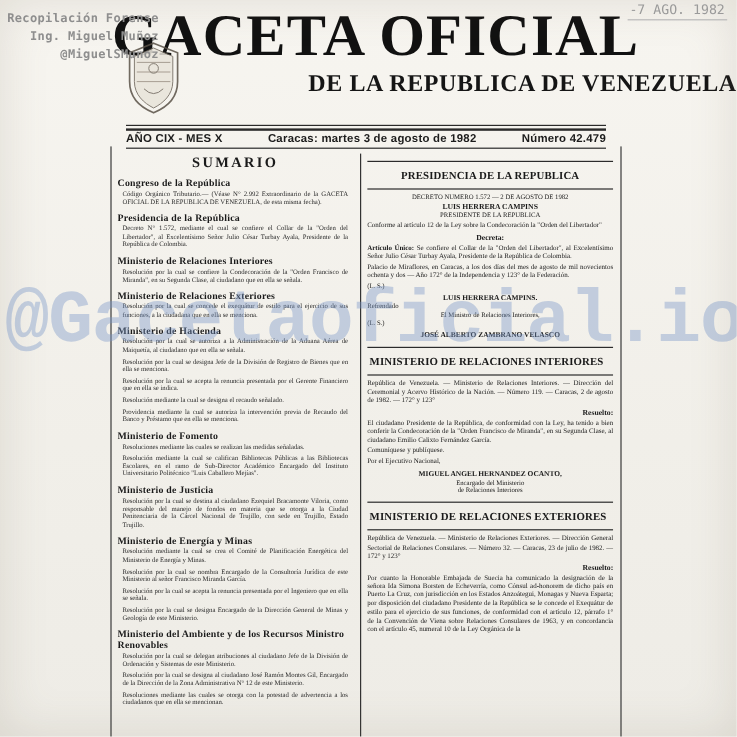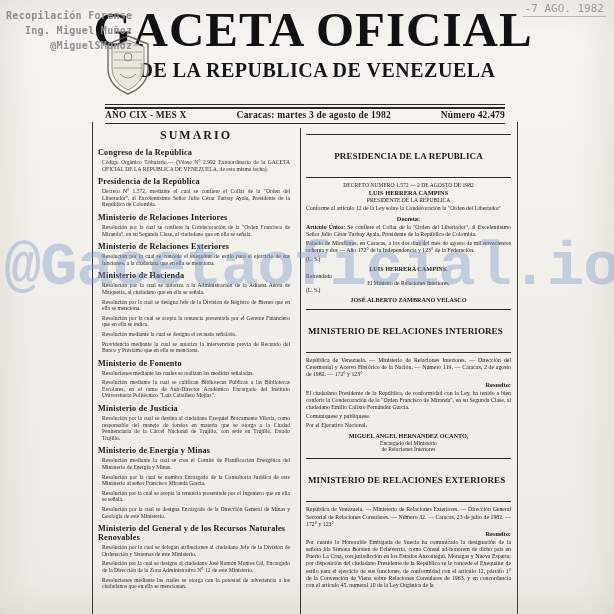--- a/index.html
+++ b/index.html
@@ -84,20 +84,21 @@
   }
   .masthead-sub {
     font-family: "Liberation Serif", serif;
     font-weight: bold;
     font-size: 20px;
     letter-spacing: 0.5px;
     line-height: 24px;
     margin-top: 2px;
     padding-left: 20px;
     color: #151515;
+    text-align: right;
   }
   .crest {
     position: absolute;
     left: 104px;
     top: 34px;
     width: 48px;
     height: 62px;
     z-index: 5;
     opacity: 0.85;
   }
@@ -111,21 +112,21 @@
 
   .issue-line {
     position: absolute;
     left: 105px;
     top: 110px;
     width: 400px;
     display: flex;
     justify-content: space-between;
     font-size: 9.5px;
     font-weight: bold;
-    font-family: Liberation Serif, serif;
+    font-family: Liberation Sans, sans-serif;
     letter-spacing: 0.2px;
     color: #1c1c1c;
   }
   .rule-bottom { left: 105px; top: 123px; width: 400px; }
 
   
   .cols {
     position: absolute;
     left: 0;
     top: 128px;
@@ -177,21 +178,21 @@
     margin: 0 0 3px 0;
     padding: 0 4px;
     color: #2b2b2b;
   }
   .rc-bar {
     border-top: 1px solid #2b2b2b;
     border-bottom: 1px solid #2b2b2b;
     font-weight: bold;
     font-size: 9px;
     text-align: left;
-    padding: 16px 2px;
+    padding: 6px 2px;
     margin: 6px 0 4px 0;
     letter-spacing: 0.1px;
   }
   .rc-bold-c {
     text-align: center;
     font-size: 6.4px;
     font-weight: bold;
     line-height: 7.4px;
     margin: 1px 0;
   }
@@ -274,21 +275,21 @@
           <div class="org">Ministerio de Fomento</div>
           <div class="entry">Resoluciones mediante las cuales se realizan las medidas señaladas.</div>
           <div class="entry">Resolución mediante la cual se califican Bibliotecas Públicas a las Bibliotecas Escolares, en el ramo de Sub-Director Académico Encargado del Instituto Universitario Politécnico "Luis Caballero Mejías".</div>
           <div class="org">Ministerio de Justicia</div>
           <div class="entry">Resolución por la cual se destina al ciudadano Ezequiel Bracamonte Viloria, como responsable del manejo de fondos en materia que se otorga a la Ciudad Penitenciaria de la Cárcel Nacional de Trujillo, con sede en Trujillo, Estado Trujillo.</div>
           <div class="org">Ministerio de Energía y Minas</div>
           <div class="entry">Resolución mediante la cual se crea el Comité de Planificación Energética del Ministerio de Energía y Minas.</div>
           <div class="entry">Resolución por la cual se nombra Encargado de la Consultoría Jurídica de este Ministerio al señor Francisco Miranda García.</div>
           <div class="entry">Resolución por la cual se acepta la renuncia presentada por el Ingeniero que en ella se señala.</div>
           <div class="entry">Resolución por la cual se designa Encargado de la Dirección General de Minas y Geología de este Ministerio.</div>
-          <div class="org">Ministerio del General y de los Recursos Naturales Renovables</div>
+          <div class="org">Ministerio del Ambiente y de los Recursos Ministro Renovables</div>
           <div class="entry">Resolución por la cual se delegan atribuciones al ciudadano Jefe de la División de Ordenación y Sistemas de este Ministerio.</div>
           <div class="entry">Resolución por la cual se designa al ciudadano José Ramón Montes Gil, Encargado de la Dirección de la Zona Administrativa N° 12 de este Ministerio.</div>
           <div class="entry">Resoluciones mediante las cuales se otorga con la potestad de advertencia a los ciudadanos que en ella se mencionan.</div>
         </div>
 
     </div>
 
     <div class="col col-right">
       <div class="rc-bar" style="text-align:center">PRESIDENCIA DE LA REPUBLICA</div>
       <div class="rc-small-c">DECRETO NUMERO 1.572 — 2 DE AGOSTO DE 1982</div>

